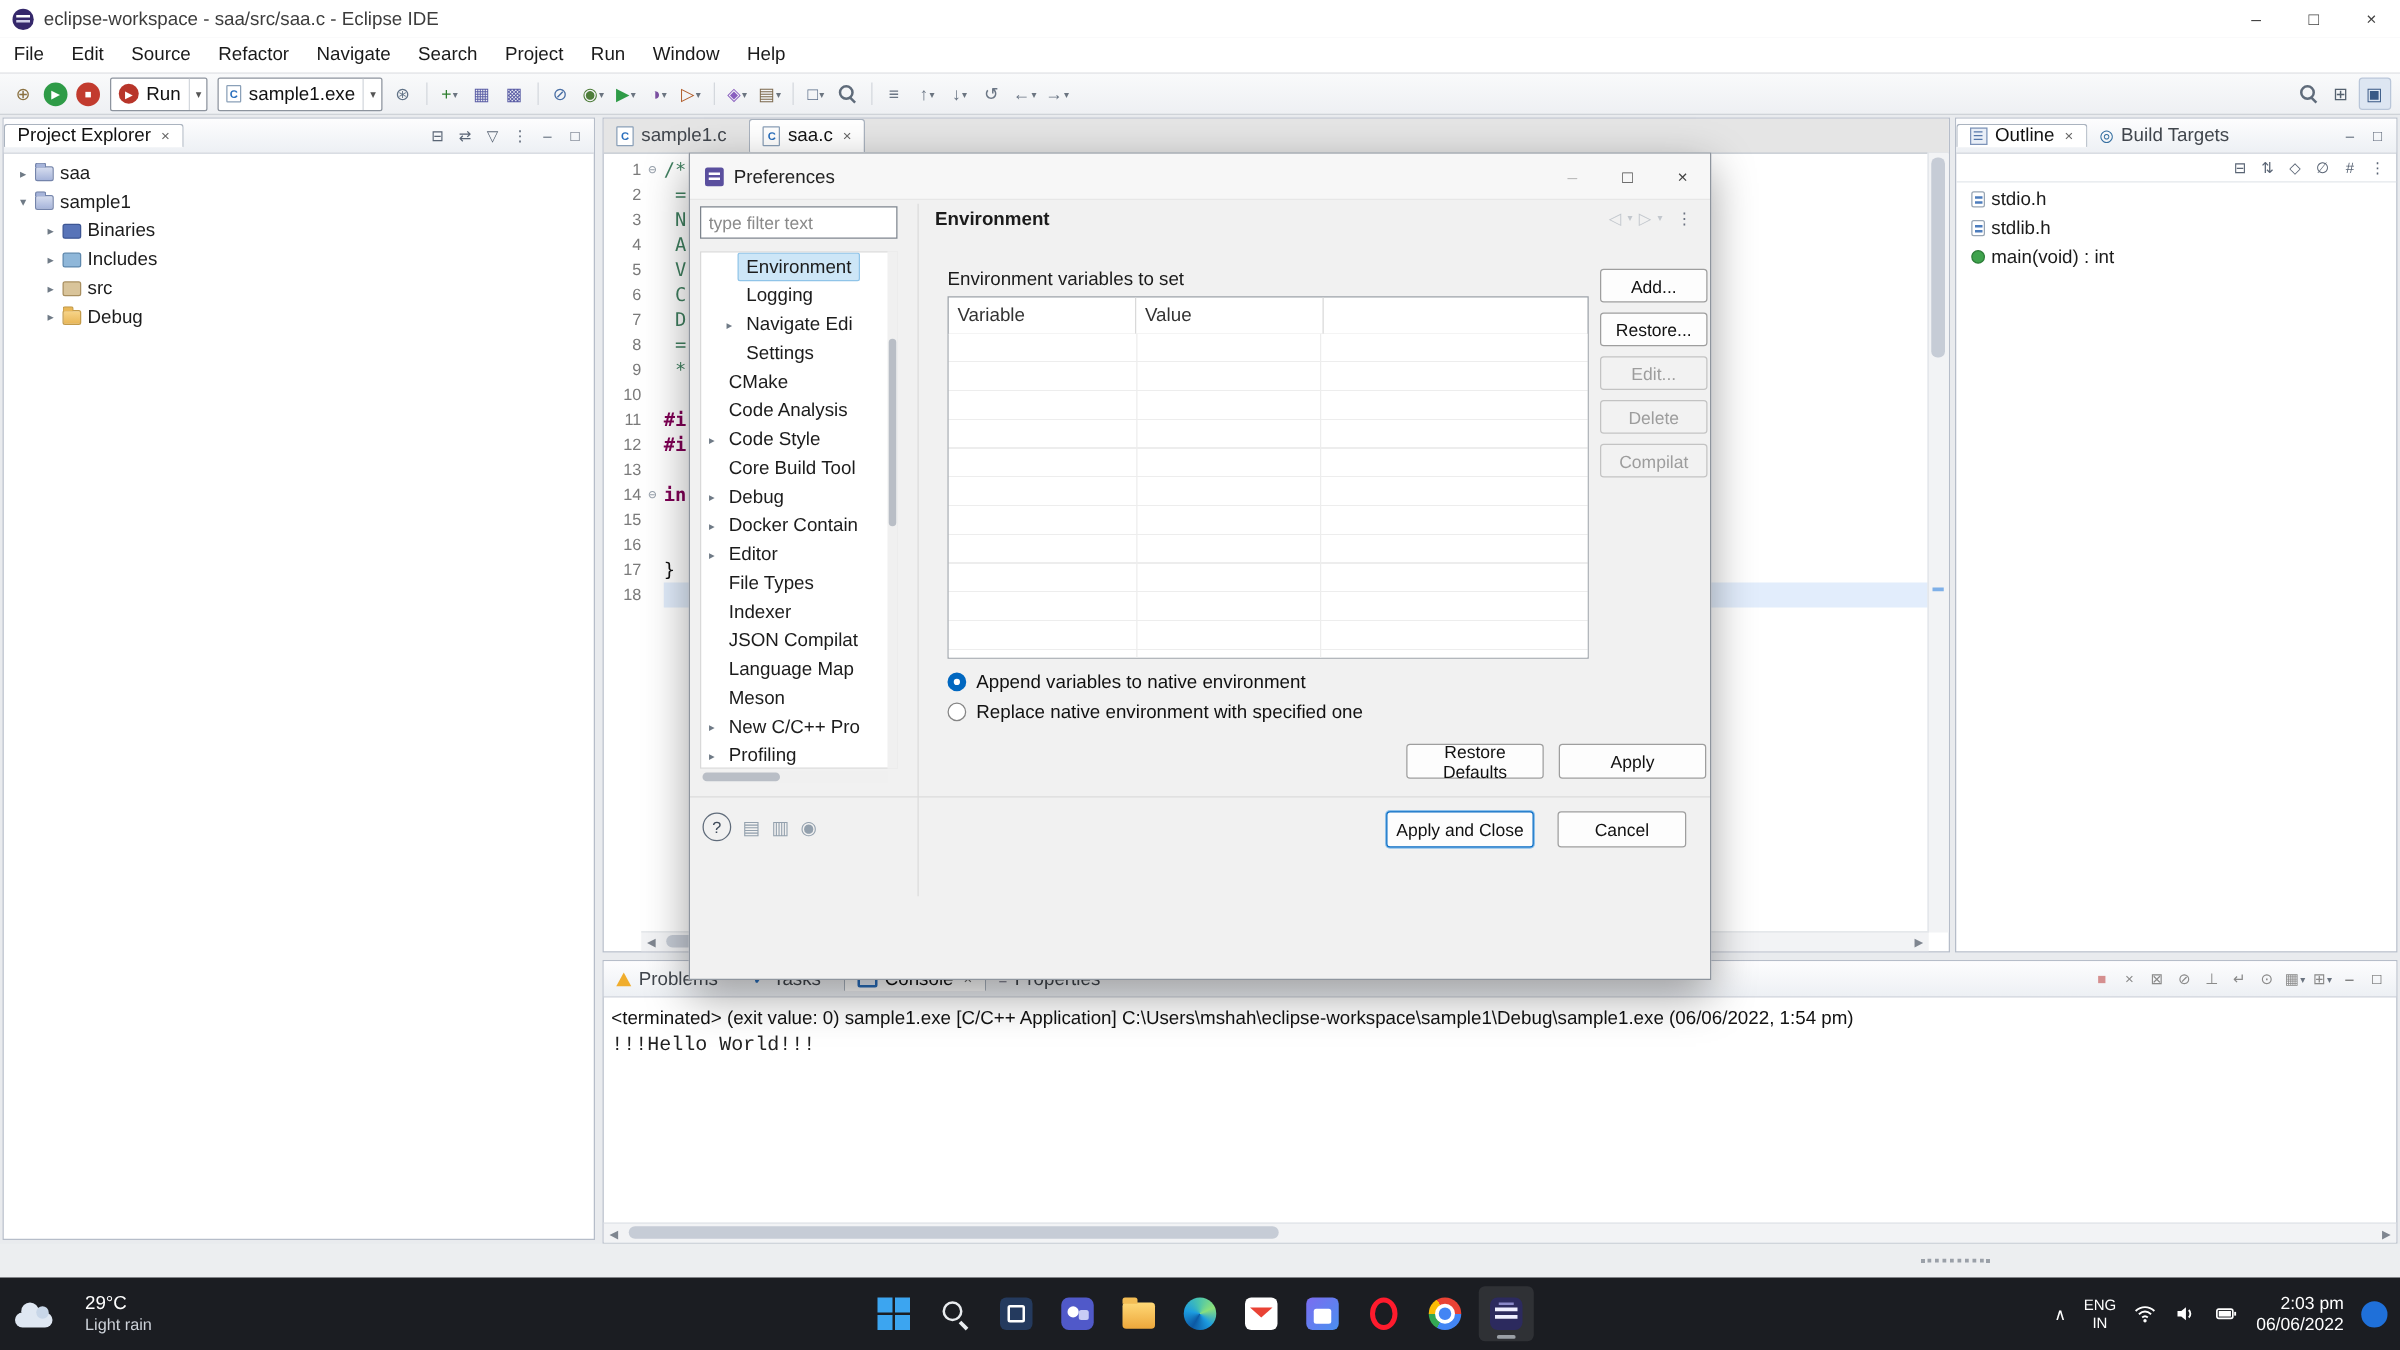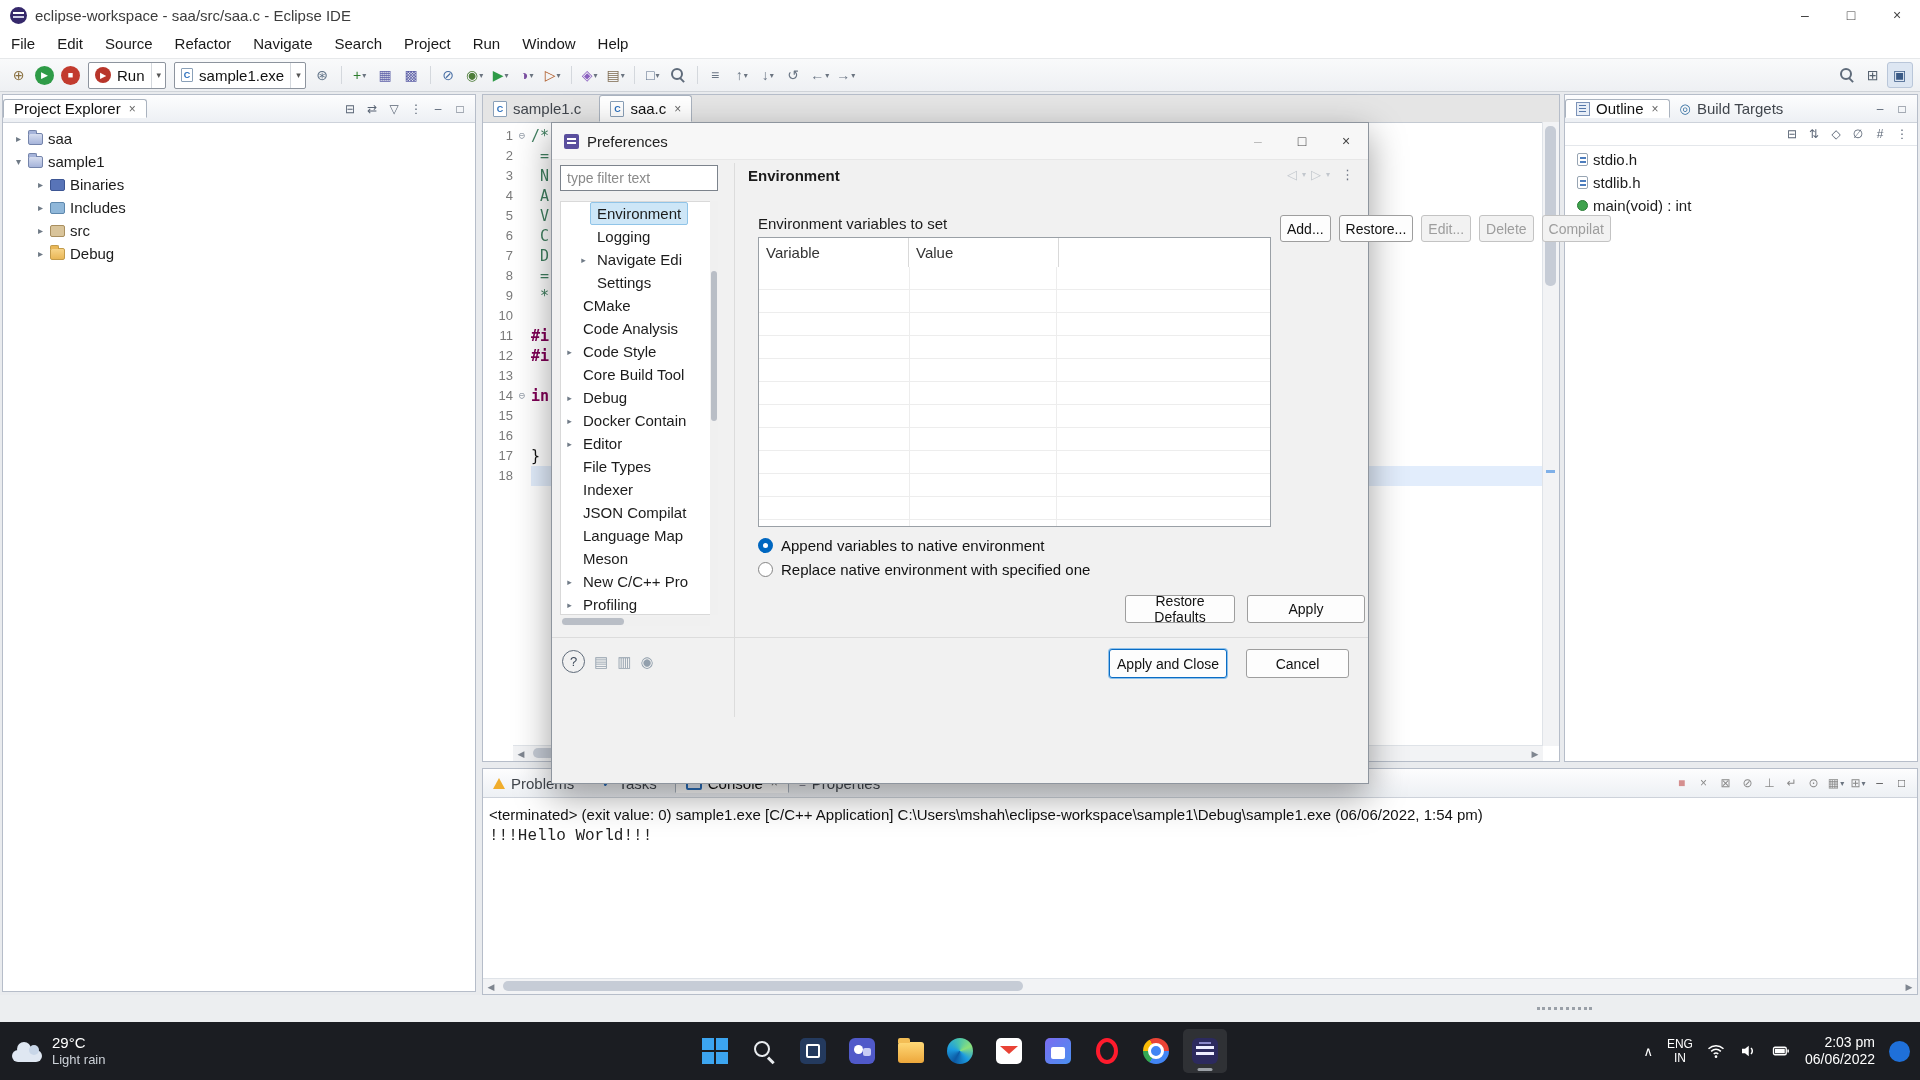--- a/index.html
+++ b/index.html
@@ -109,39 +109,39 @@
   #dpage-title{position:absolute;left:196px;top:44px;font-size:15px;font-weight:bold;color:#1b1b1b}
   #dnav{position:absolute;right:14px;top:44px;display:flex;align-items:center;gap:5px;color:#c2c7cd;font-size:13px}
   #dnav .c{font-size:8px}
   #dnav .menu{color:#6b7280;margin-left:6px}
   #dsection{position:absolute;left:206px;top:92px;font-size:15px;color:#1b1b1b}
   #dtable{position:absolute;left:206px;top:114px;width:513px;height:290px;background:#fff;border:1px solid #9aa0a6;box-sizing:border-box}
   #dtable .thead{height:29px;display:flex;border-bottom:1px solid #d9d9d9}
   #dtable .th{padding:0 7px;display:flex;align-items:center;font-size:15px;color:#333;border-right:1px solid #d9d9d9;box-sizing:border-box}
   #dtable .tbody{position:absolute;left:0;right:0;top:29px;bottom:0;background:repeating-linear-gradient(to bottom,#ffffff 0 22px,#ededed 22px 23px)}
   #dtable .colline{position:absolute;top:29px;bottom:0;border-left:1px solid #ededed}
-  #dside-buttons{position:absolute;left:728px;top:92px;width:86px;display:flex;flex-direction:row;gap:8px}
+  #dside-buttons{position:absolute;left:728px;top:92px;width:86px;display:flex;flex-direction:column;gap:8px}
   .btn{height:27px;background:#fdfdfd;border:1px solid #9e9e9e;border-radius:3px;font-size:14px;color:#111;display:flex;align-items:center;justify-content:center;box-sizing:border-box;font-family:"Liberation Sans",sans-serif}
   .btn.disabled{color:#9d9d9d;border-color:#c3c3c3;background:#f2f2f2}
   #dradios{position:absolute;left:206px;top:410px}
   .rrow{height:24px;display:flex;align-items:center;gap:8px;font-size:15px;color:#111}
   .radio{width:15px;height:15px;border-radius:50%;background:#fff;box-sizing:border-box;flex:none}
   .radio.on{border:5px solid #0067c0}
   .radio.off{border:1px solid #858585}
   #drestore{position:absolute;left:573px;top:472px;width:110px;height:28px}
   #dapply{position:absolute;left:695px;top:472px;width:118px;height:28px}
   #dhsep{position:absolute;left:0;right:0;top:514px;border-top:1px solid #dcdcdc}
   #dhelp{position:absolute;left:10px;top:527px;display:flex;align-items:center;gap:9px}
   #dhelp .hic{width:21px;height:21px;border-radius:50%;border:1px solid #5f6b7a;color:#3e4a5a;display:flex;align-items:center;justify-content:center;font-size:13px;font-style:normal}
   #dhelp .mic{font-size:15px;color:#93a0ad;font-style:normal}
   #dapplyclose{position:absolute;left:557px;top:526px;width:118px;height:29px;border:1px solid #0a6cc4;box-shadow:0 0 0 1px #8cc0ea}
   #dcancel{position:absolute;left:694px;top:526px;width:103px;height:29px}
   
   #taskbar{position:absolute;left:0;top:1022px;width:1920px;height:58px;background:#1b1d22;color:#fff;z-index:200}
-  #weather{position:absolute;left:12px;top:0;bottom:0;display:flex;align-items:center;gap:10px}
+  #weather{position:absolute;left:12px;top:0;bottom:0;display:flex;align-items:center;gap:26px}
   .cloud{width:30px;height:12px;background:#dfe7f2;border-radius:8px;position:relative;margin-top:10px}
   .cloud::before{content:"";position:absolute;left:5px;top:-8px;width:14px;height:14px;background:#dfe7f2;border-radius:50%}
   .cloud::after{content:"";position:absolute;right:3px;top:-5px;width:10px;height:10px;background:#c8d6e8;border-radius:50%}
   #weather .wt1{font-size:15px;line-height:1.25}
   #weather .wt2{font-size:13px;color:#cdd2d9;line-height:1.25}
   #apps{position:absolute;left:50%;top:0;bottom:0;transform:translateX(-50%);display:flex;align-items:center;gap:5px}
   .tkbtn{width:44px;height:44px;border-radius:5px;display:flex;align-items:center;justify-content:center;position:relative}
   .tkbtn.active{background:rgba(255,255,255,.09)}
   .tkbtn .indicator{display:none}
   .tkbtn.active .indicator{display:block;position:absolute;bottom:2px;left:50%;transform:translateX(-50%);width:15px;height:3px;border-radius:2px;background:#9ba0a6}

